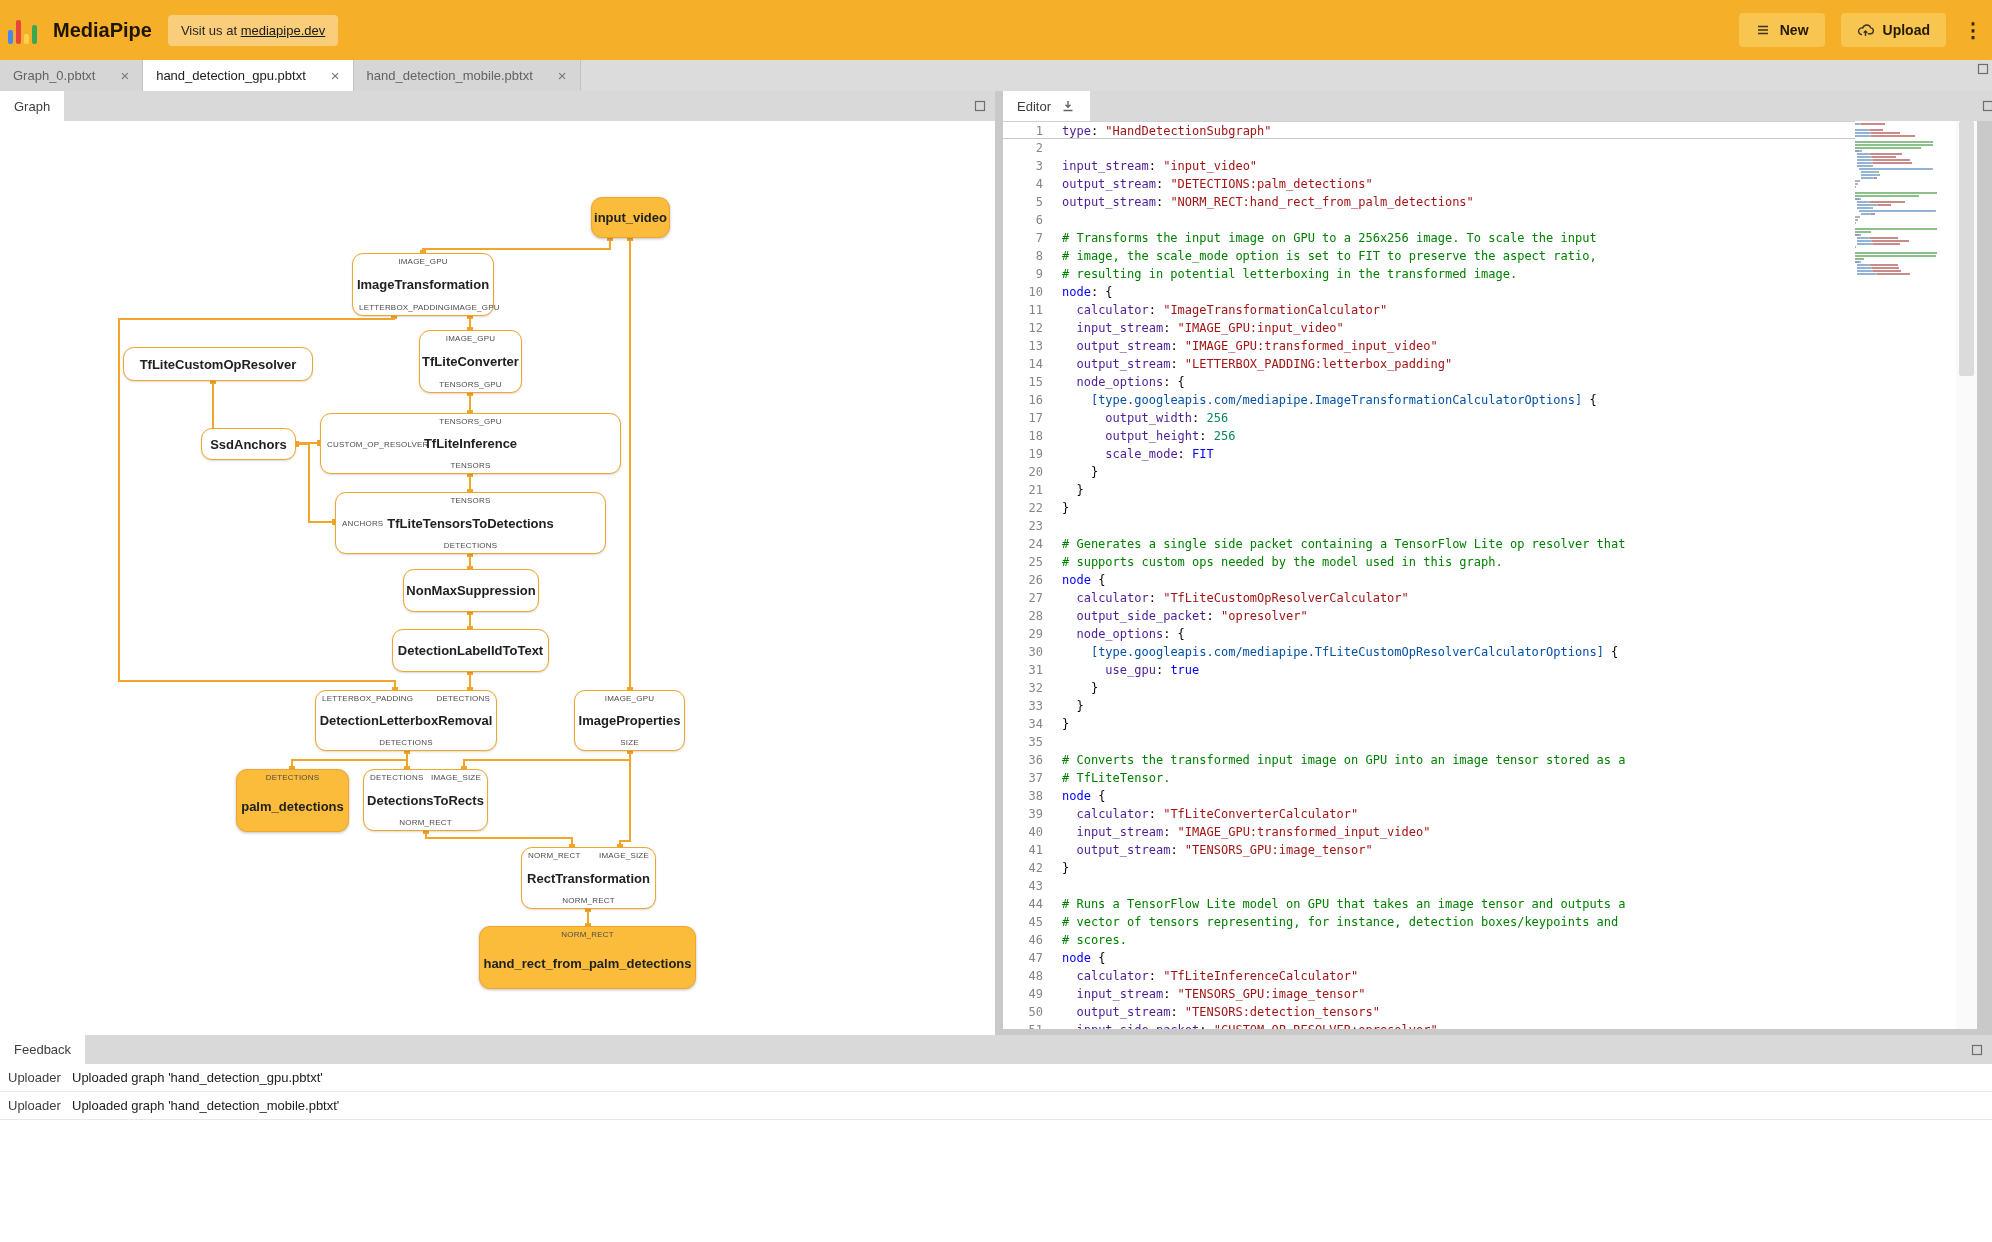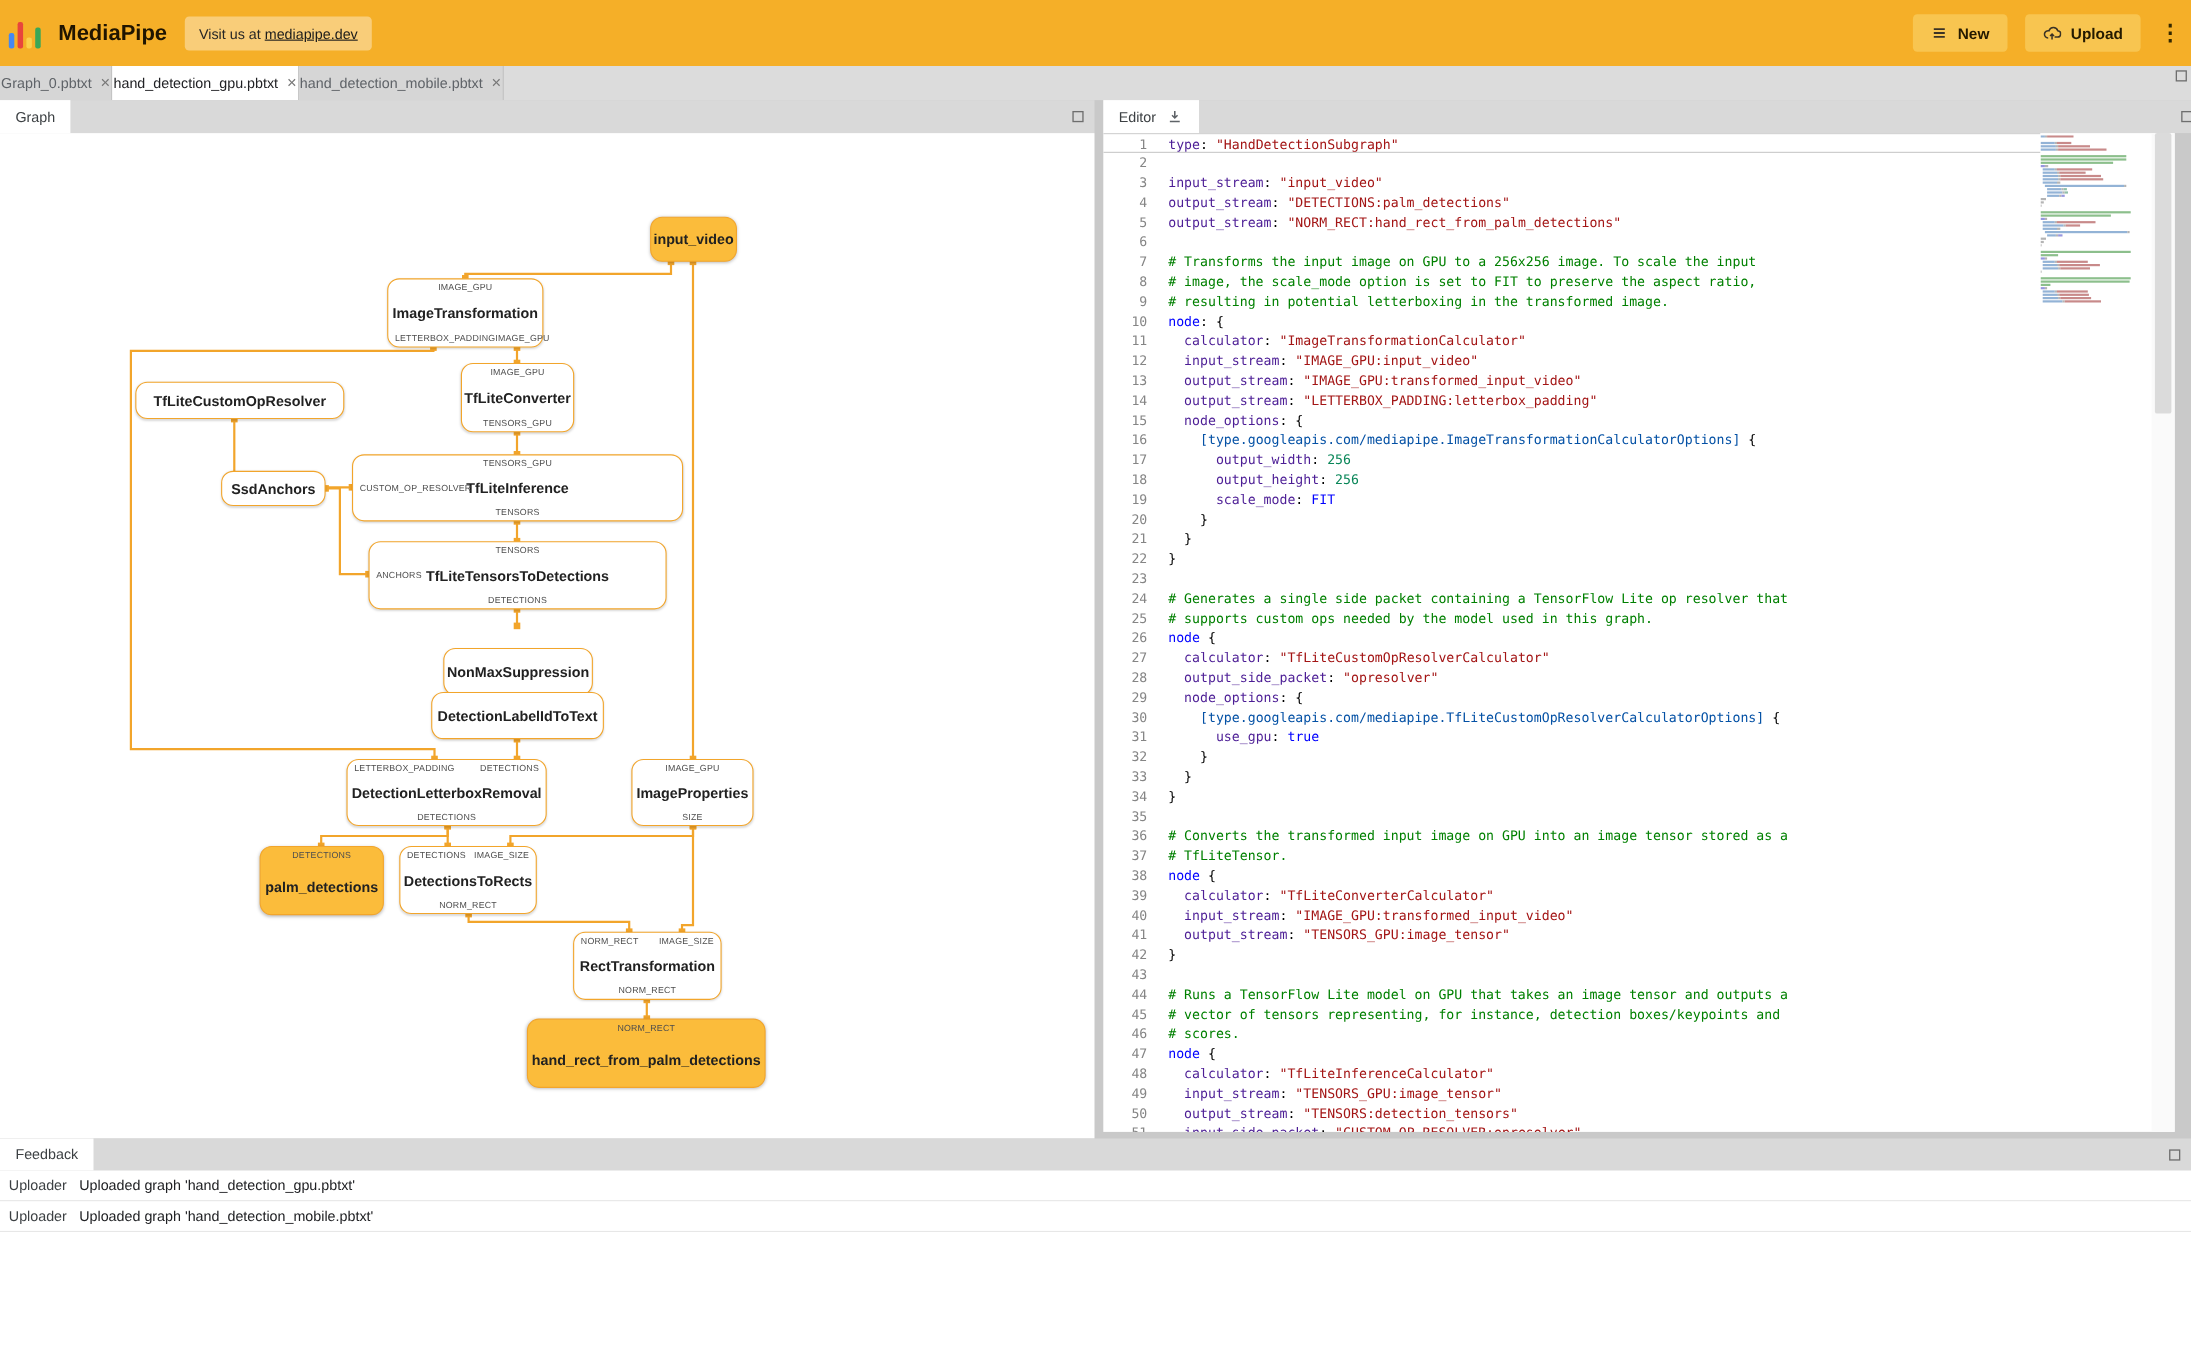--- a/index.html
+++ b/index.html
@@ -12,21 +12,21 @@
   .b1{height:14px;background:#4688F1}.b2{height:24px;background:#E8453C}.b3{height:10px;background:#FBD04B}.b4{height:19px;background:#3AA757}
   .app-title{font-size:20px;font-weight:700;color:#201500}
   .visit-badge{background:rgba(255,255,255,.38);border-radius:4px;padding:8px 13px;font-size:13px;color:#262626}
   .visit-badge a{color:#1a1a1a}
   .spacer{flex:1}
   .hbtn{height:34px;border:none;border-radius:4px;background:#F8C550;display:flex;align-items:center;gap:9px;padding:0 16px;font-family:inherit;font-size:14px;font-weight:700;color:#241a00;cursor:pointer}
   .kebab{font-size:20px;font-weight:700;color:#332800;width:22px;text-align:center;cursor:pointer;line-height:34px}
 
   
   .file-tabbar{position:absolute;top:60px;left:0;width:1992px;height:31px;background:#dcdcdc;display:flex}
-  .file-tab{display:flex;align-items:center;gap:8px;padding:0 1px;font-size:13px;color:#5f6368;border-right:1px solid #c3c3c3;background:#d6d6d6;cursor:pointer}
+  .file-tab{display:flex;align-items:center;gap:25px;padding:0 13px;font-size:13px;color:#5f6368;border-right:1px solid #c3c3c3;background:#d6d6d6;cursor:pointer}
   .file-tab.active{background:#fff;color:#202124}
   .tab-close{font-size:15px;color:#777;cursor:pointer}
 
   
   .strip{position:absolute;background:#d9d9d9;display:flex}
   .graph-strip{left:0;top:91px;width:995px;height:30px}
   .editor-strip{left:1003px;top:91px;width:1000px;height:30px}
   .feedback-strip{left:0;top:1035px;width:1992px;height:29px}
   .panel-tab{background:#fff;display:flex;align-items:center;gap:9px;padding:0 14px;font-size:13px;color:#3c4043;height:100%;cursor:pointer}
   .max{position:absolute;right:9px;top:50%;transform:translateY(-50%);cursor:pointer;line-height:0}
@@ -215,21 +215,21 @@
     <div class="gnode gnode-calc" style="left: 335px; top: 371px; width: 271px; height: 62px;">
       <div class="ports ports-top single">
         <span class="port">TENSORS</span>
       </div>
       <div class="gtitle">TfLiteTensorsToDetections</div>
       <div class="ports ports-bottom single">
         <span class="port">DETECTIONS</span>
       </div>
       <span class="port port-left">ANCHORS</span>
     </div>
-    <div class="gnode gnode-calc" style="left: 403px; top: 448px; width: 136px; height: 43px; margin-top: 20px;">
+    <div class="gnode gnode-calc" style="left: 403px; top: 448px; width: 136px; height: 43px;">
       <div class="gtitle">NonMaxSuppression</div>
     </div>
     <div class="gnode gnode-calc" style="left: 392px; top: 508px; width: 157px; height: 43px;">
       <div class="gtitle">DetectionLabelIdToText</div>
     </div>
     <div class="gnode gnode-calc" style="left: 315px; top: 569px; width: 182px; height: 61px;">
       <div class="ports ports-top">
         <span class="port">LETTERBOX_PADDING</span>
         <span class="port">DETECTIONS</span>
       </div>

